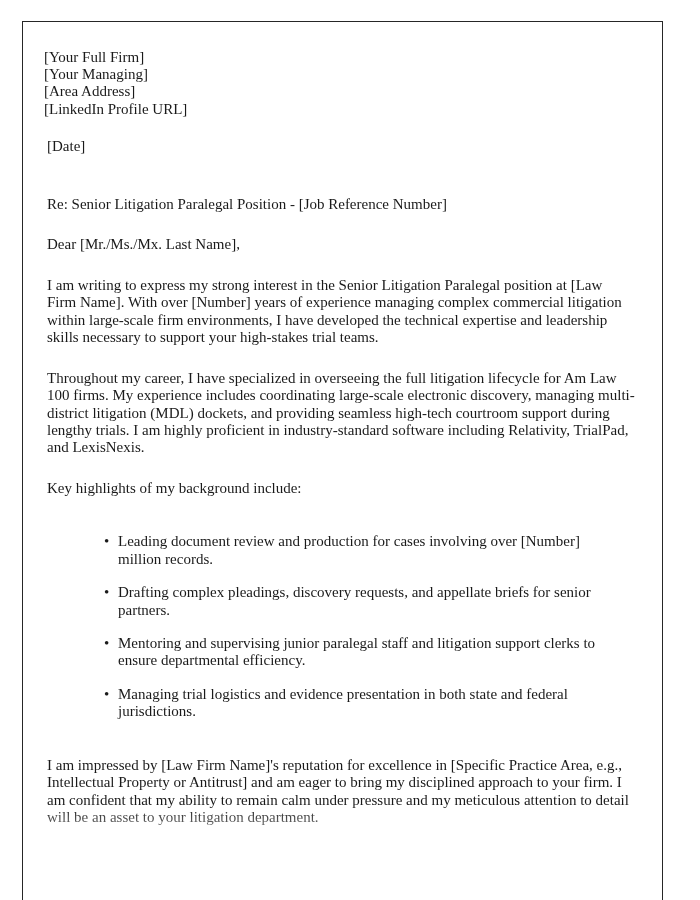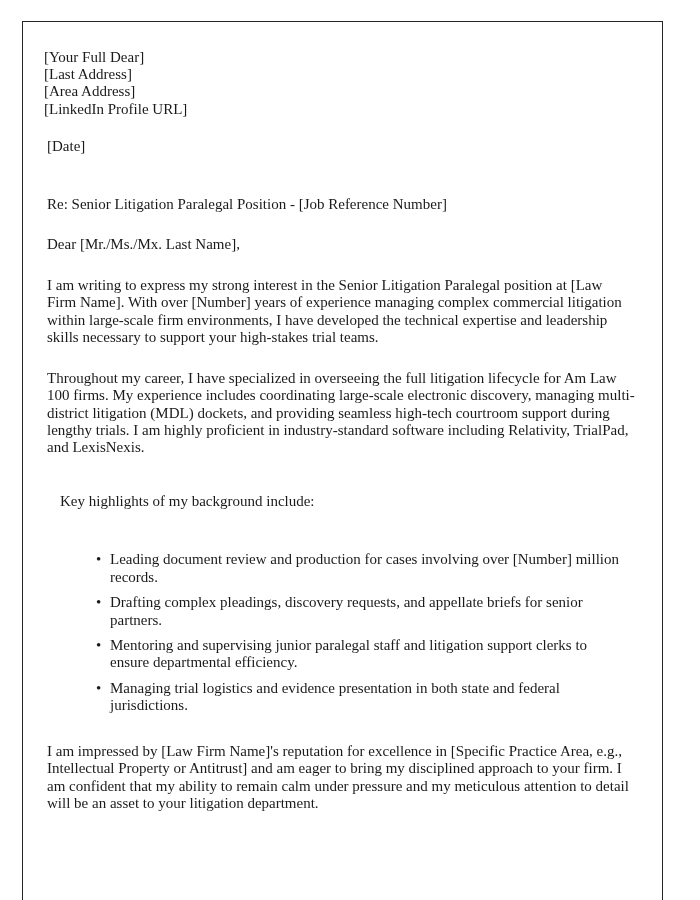--- a/index.html
+++ b/index.html
@@ -53,52 +53,52 @@
   .addr-block { margin: 0 0 0 0; }
   .addr-line  { display: block; white-space: pre; }
 
   .spacer-line { height: 17.2px; }
 
   .para {
     margin: 3px;
     line-height: 17.4px;
   }
 
-  .lead-in { margin: 16px; }
+  .lead-in { margin: 3px; }
 
   ul.highlights {
     margin: 0;
     padding: 0 0 0 44px;     
     list-style: none;
   }
   ul.highlights > li {
     position: relative;
-    margin: 8px;
+    margin: 16px;
     padding: 0 0 0 14px;
     line-height: 17.4px;
   }
   ul.highlights > li::before {
     content: "\2022";
     position: absolute;
     left: 0;
     top: 0;
     font-size: 15px;
     line-height: 17.4px;
   }
 </style>
 </head>
 <body>
 
 <div id="page-sheet">
 
   <div id="doc-body">
 
     <div class="addr-block">
-      <span class="addr-line">[Your Full Dear]</span>
-      <span class="addr-line">[Last Address]</span>
+      <span class="addr-line">[Your Full Firm]</span>
+      <span class="addr-line">[Your Managing]</span>
       <span class="addr-line">[Area Address]</span>
       <span class="addr-line">[LinkedIn Profile URL]</span>
     </div>
 
     <div class="spacer-line"></div>
 
     <p class="para">[Date]</p>
 
     <div class="spacer-line"></div>
 

